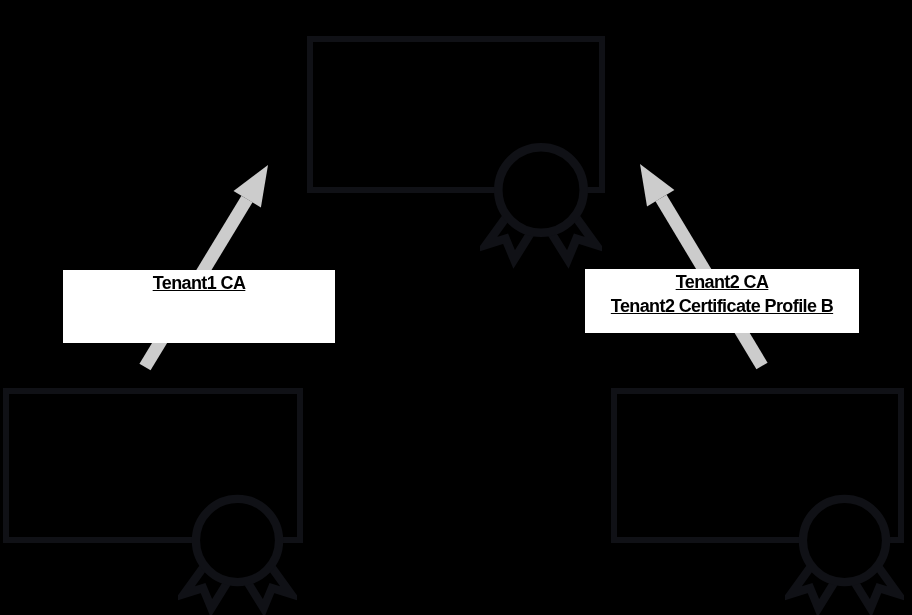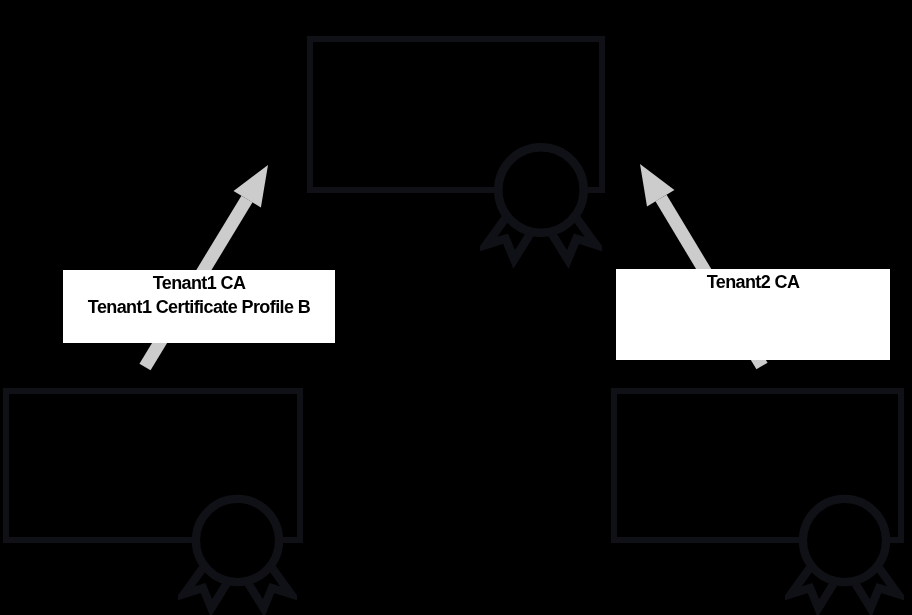--- a/index.html
+++ b/index.html
@@ -58,23 +58,24 @@
     background:var(--label-background);
     color:var(--label-text);
     font-weight:bold;
     font-size:18px;
     letter-spacing:-0.6px;
     line-height:24px;
     text-align:center;
     padding-top:1px;
     box-sizing:border-box;
     white-space:nowrap;
+    text-decoration:underline;
   }
   .label-t1{left:63px;top:270px;width:272px;height:73px;}
-  .label-t2{left:616px;top:269px;width:274px;height:91px;}
+  .label-t2{left:585px;top:269px;width:274px;height:64px;}
 </style>
 </head>
 <body>
 
 <div class="canvas">
 
   <div class="cert-box box-top"></div>
   <div class="cert-box box-bl"></div>
   <div class="cert-box box-br"></div>
 
@@ -102,20 +103,20 @@
       <polygon class="head" points="268,165 260.9,207.5 233.5,190.9"></polygon>
     </g>
     <g>
       <line class="shaft" x1="762" y1="366" x2="661" y2="198"></line>
       <polygon class="head" points="640,164 674.4,189.9 647,206.5"></polygon>
     </g>
   </svg>
 
   <div class="arrow-label label-t1">
     <div>Tenant1 CA</div>
-    <div>Tenant1 Certificate Profile B</div>
   </div>
 
   <div class="arrow-label label-t2">
     <div>Tenant2 CA</div>
+    <div>Tenant2 Certificate Profile B</div>
   </div>
 
 </div>
 
 </body></html>

